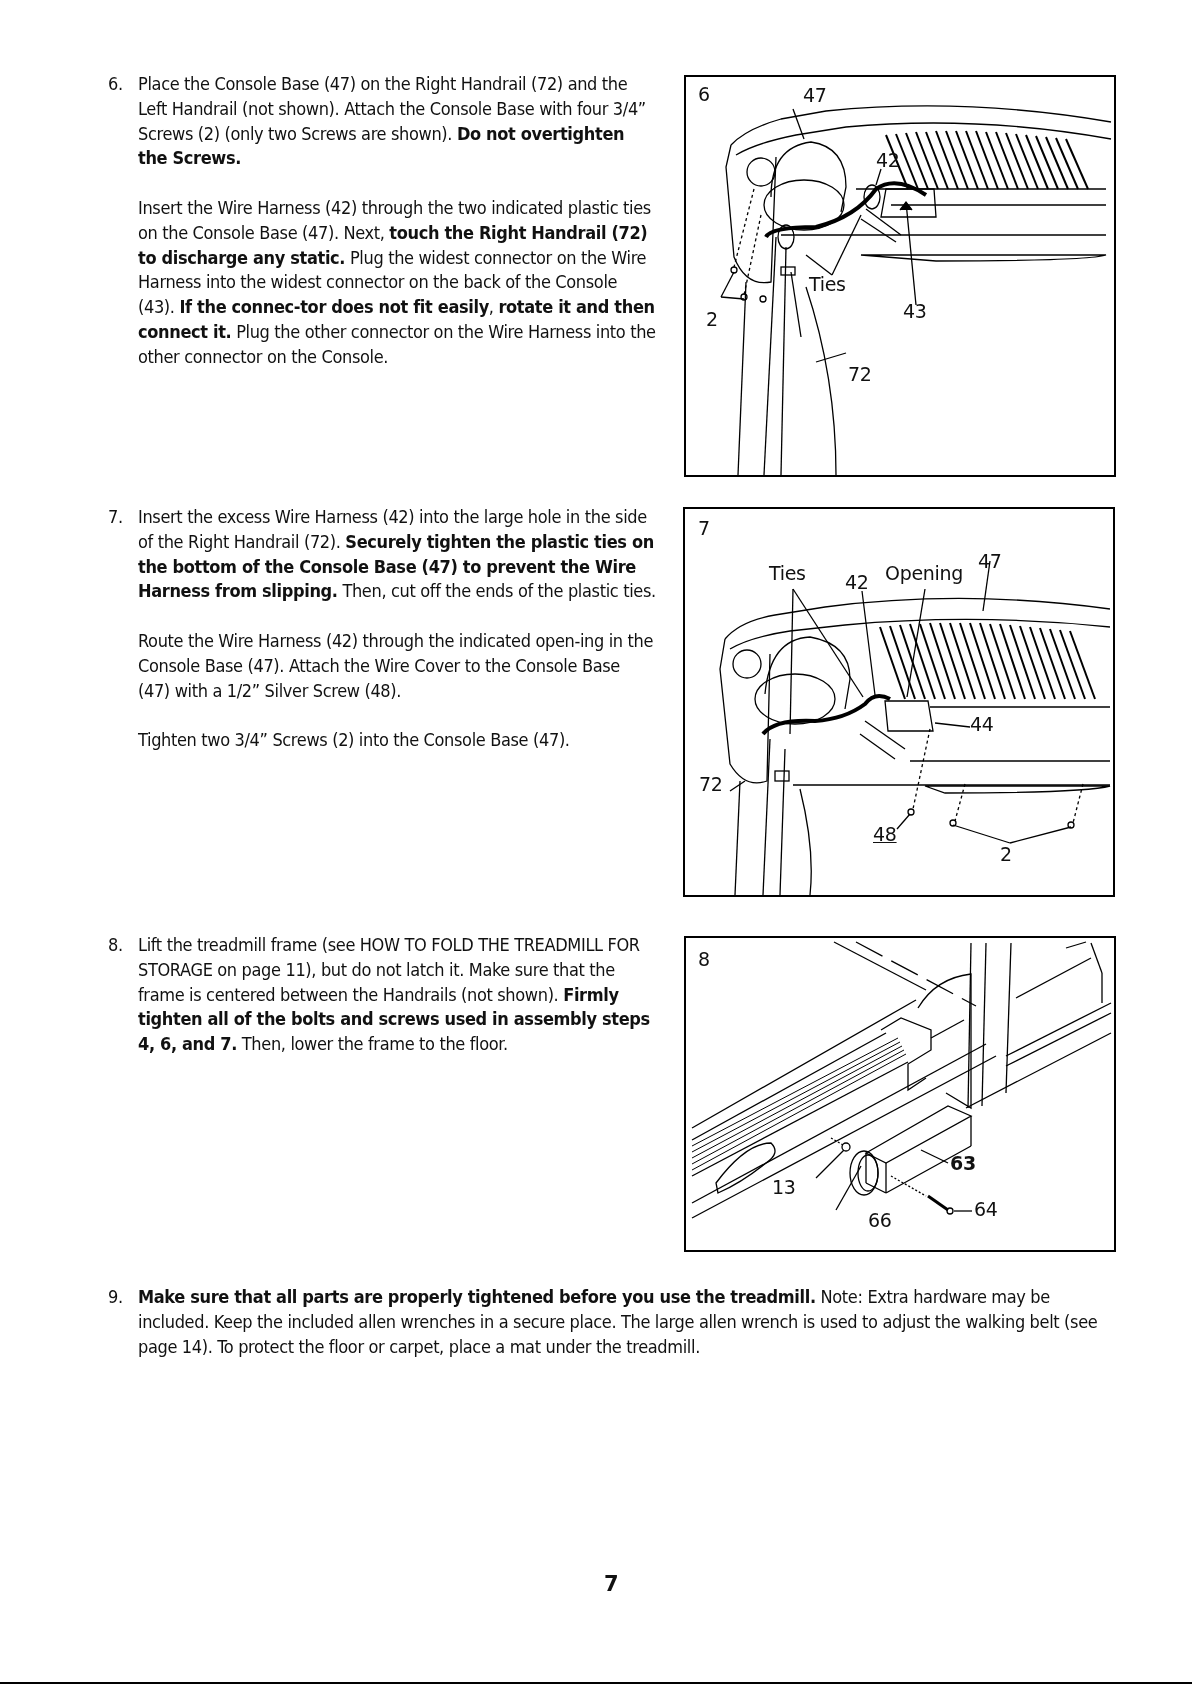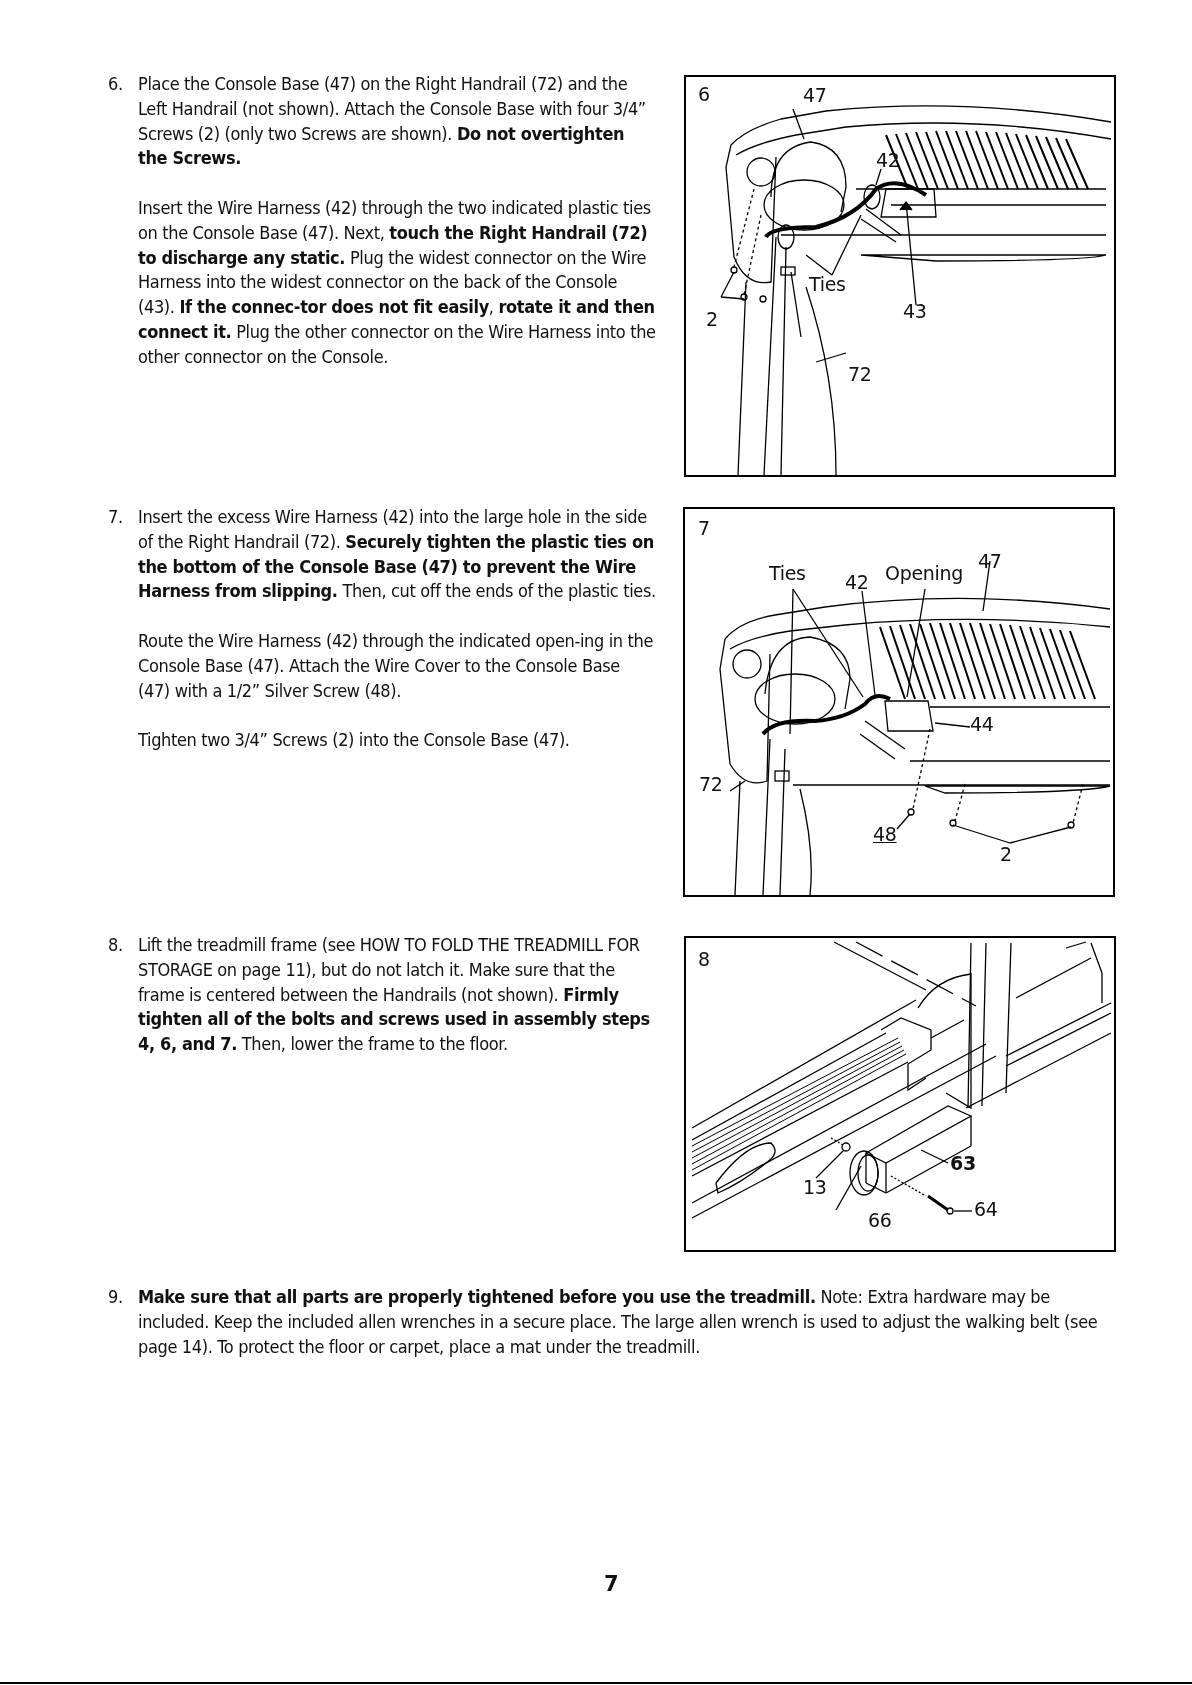--- a/index.html
+++ b/index.html
@@ -268,19 +268,19 @@
     <line x1="242" y1="258" x2="262" y2="272" stroke-width="3"></line>
     <circle cx="264" cy="273" r="3"></circle>
 
     <line x1="235" y1="212" x2="262" y2="225"></line>
     <line x1="268" y1="273" x2="286" y2="273"></line>
     <line x1="130" y1="240" x2="158" y2="212"></line>
     <line x1="150" y1="272" x2="175" y2="228"></line>
   </svg>
   <span class="lbl" style="left:12px; top:12px;">8</span>
   <span class="lbl" style="left:264px; top:216px;font-weight:bold;">63</span>
-  <span class="lbl" style="left:117px; top:240px;">13</span>
+  <span class="lbl" style="left:86px; top:240px;">13</span>
   <span class="lbl" style="left:288px; top:262px;">64</span>
   <span class="lbl" style="left:134px; top:273px;margin-left:48px;">66</span>
 </div>
 
 <span class="page-number">7</span>
 <div class="footer-rule"></div>
 
 </body></html>

